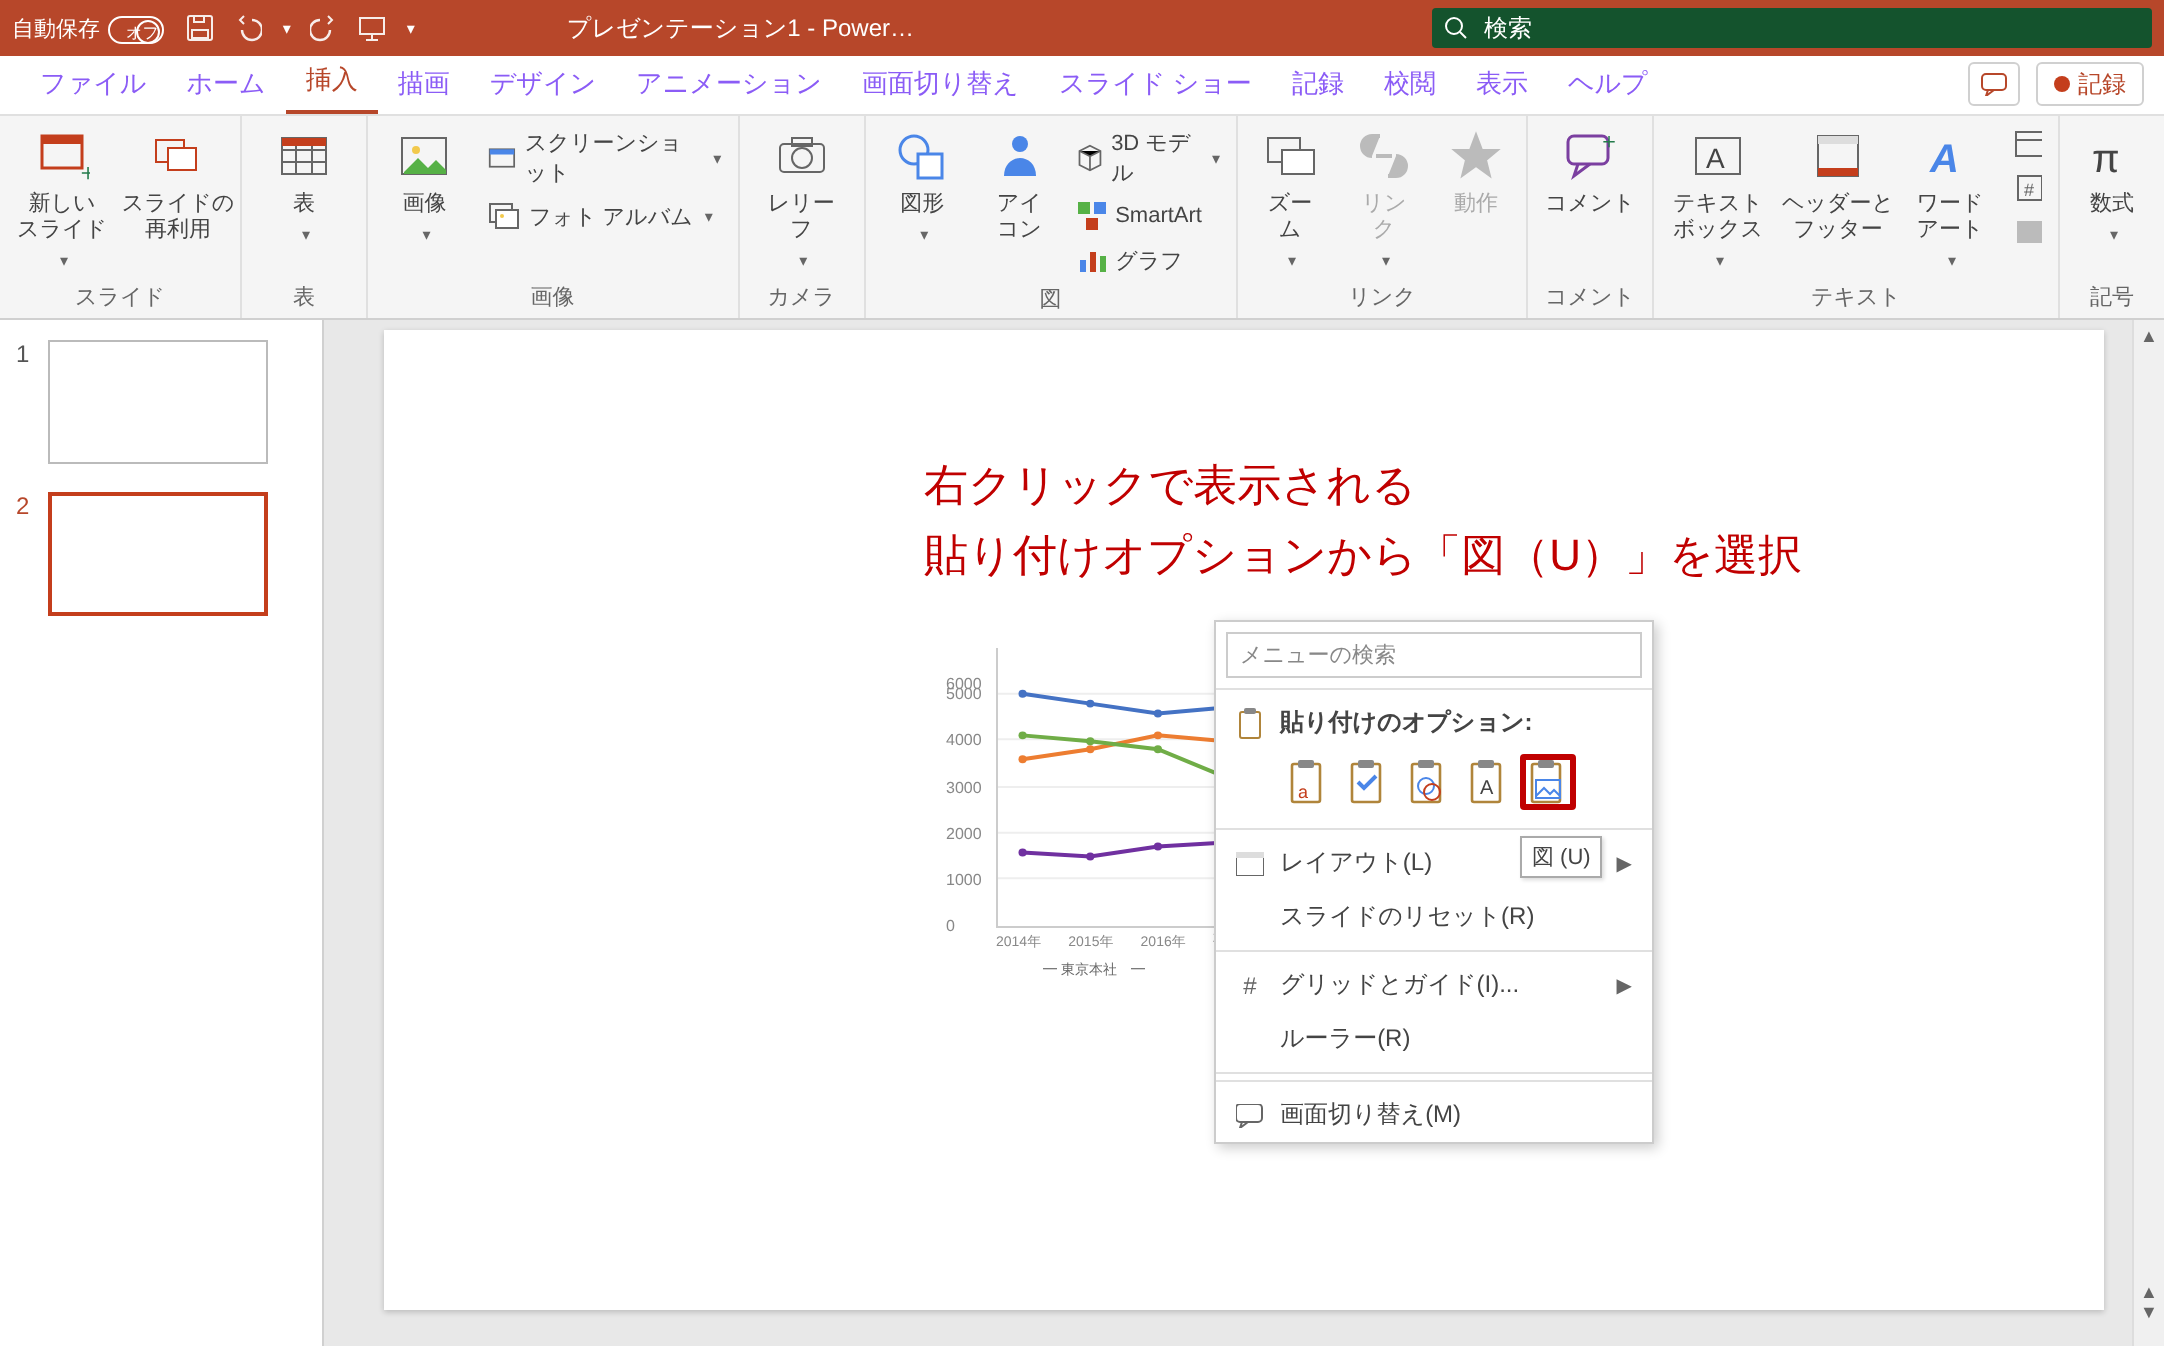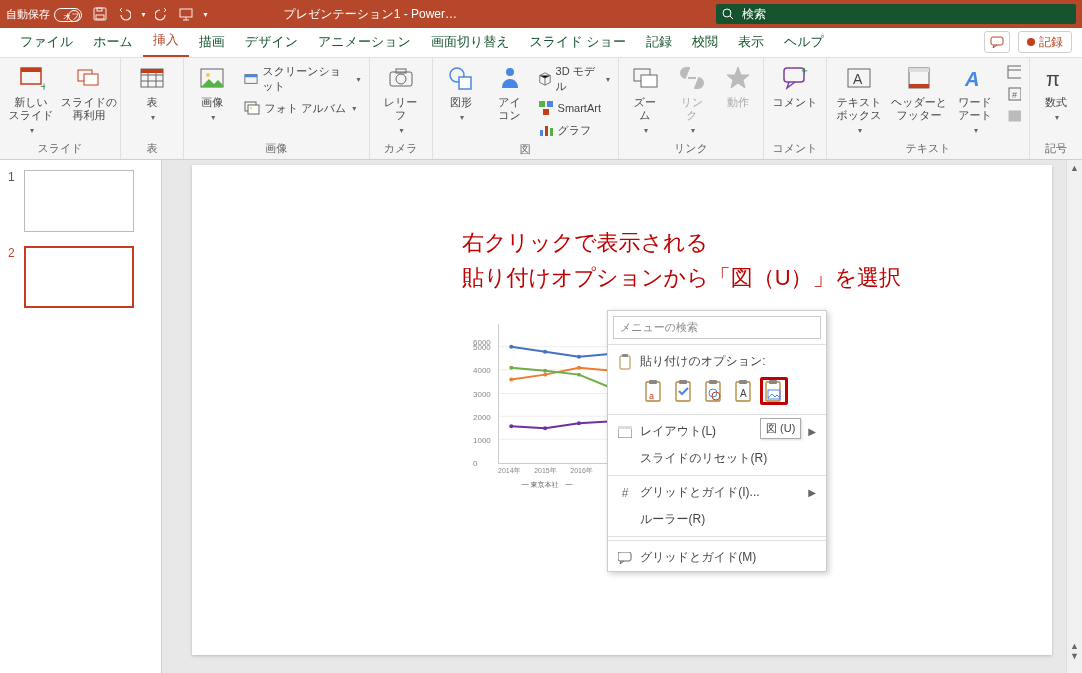--- a/index.html
+++ b/index.html
@@ -12,21 +12,21 @@
   .toggle::before{content:"";position:absolute;right:1px;top:1px;width:10px;height:10px;border:1px solid #fff;border-radius:50%}
   .qat{display:flex;align-items:center;gap:10px;margin-left:8px}
   .qat-icon{width:14px;height:14px;display:flex;align-items:center;justify-content:center;opacity:.9}
   .titlebar .docname{margin-left:70px;font-size:12px}
   .searchwrap{margin-left:auto;display:flex;align-items:center;background:#14532d;height:20px;width:360px;border-radius:2px;padding:0 6px;color:#fff;gap:6px}
   .searchwrap input{flex:1;background:transparent;border:none;outline:none;color:#fff;font-size:12px}
   .searchwrap input::placeholder{color:#fff}
 
   
   .tabs{height:30px;background:#fff;display:flex;align-items:flex-end;padding:0 10px;gap:0;border-bottom:1px solid #e0e0e0}
-  .tab{padding:6px 10px;font-size:13px;color:#14532d;cursor:pointer}
+  .tab{padding:6px 10px;font-size:13px;color:#8b5cf6;cursor:pointer}
   .tab.active{color:#b7472a;border-bottom:2px solid #b7472a;font-weight:500}
   .tabs .right{margin-left:auto;display:flex;align-items:center;gap:8px;padding-bottom:4px}
   .commentbtn{width:26px;height:22px;border:1px solid #d0d0d0;border-radius:3px;display:flex;align-items:center;justify-content:center;color:#b7472a}
   .recordbtn{height:22px;border:1px solid #d0d0d0;border-radius:3px;display:flex;align-items:center;padding:0 8px;gap:4px;color:#b7472a;font-size:12px}
   .reddot{width:8px;height:8px;border-radius:50%;background:#c43e1c}
 
   
   .ribbon{height:102px;background:#f5f5f5;border-bottom:1px solid #d0d0d0;display:flex;overflow:hidden}
   .group{border-right:1px solid #e0e0e0;display:flex;flex-direction:column;padding:4px 6px 0}
   .group-row{display:flex;align-items:flex-start;gap:8px;flex:1}
@@ -489,21 +489,21 @@
       <div class="ctxmenu">
         <div class="search">メニューの検索</div>
         <div class="sep"></div>
         <div class="row">
           <span class="ic">
             <svg width="14" height="16" viewBox="0 0 14 16">
                 <rect x="2" y="2" width="10" height="13" rx="1" fill="none" stroke="#b0853b"></rect>
                 <rect x="4" y="0" width="6" height="3" rx="1" fill="#888"></rect>
               </svg>
           </span>
-          <span class="lbl" style="font-weight:normal">貼り付けのオプション:</span>
+          <span class="lbl" style="font-weight:bold">貼り付けのオプション:</span>
         </div>
         <div class="paste-opts">
           <div class="paste-btn">
               <svg class="clipboard-mini" viewBox="0 0 22 24">
                 <rect x="3" y="3" width="14" height="19" rx="1" fill="none" stroke="#b0853b" stroke-width="1.3"></rect>
                 <rect x="6" y="1" width="8" height="4" rx="1" fill="#888"></rect>
                 <text x="6" y="20" font-size="9" fill="#c43e1c">a</text>
               </svg>
             </div>
           <div class="paste-btn">
@@ -564,21 +564,21 @@
         </div>
         <div class="sep"></div>
         <div class="sep"></div>
         <div class="row">
           <span class="ic">
               <svg width="14" height="12">
                 <rect x="0" y="0" width="13" height="9" rx="2" fill="none" stroke="#666"></rect>
                 <path d="M3 9l-1 3 4-3" stroke="#666" fill="none"></path>
               </svg>
             </span>
-          <span class="lbl">グリッドとガイド(M)</span>
+          <span class="lbl">画面切り替え(M)</span>
         </div>
       </div>
 
       <div class="tooltip">図 (U)</div>
     </div>
 
     <div class="vscroll">
       <div class="up">▲</div>
       <div class="track"></div>
       <div class="navbtn">

